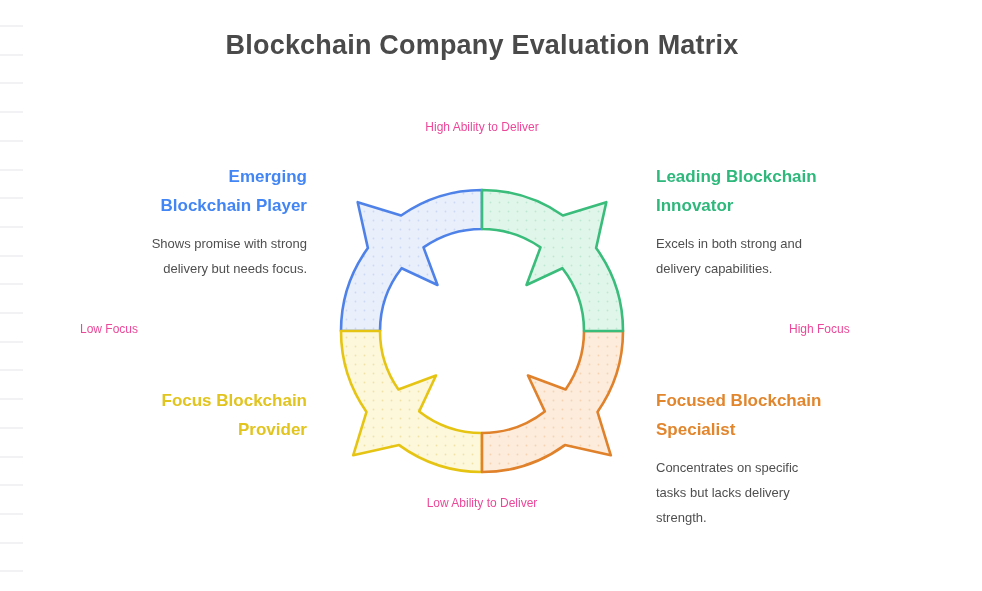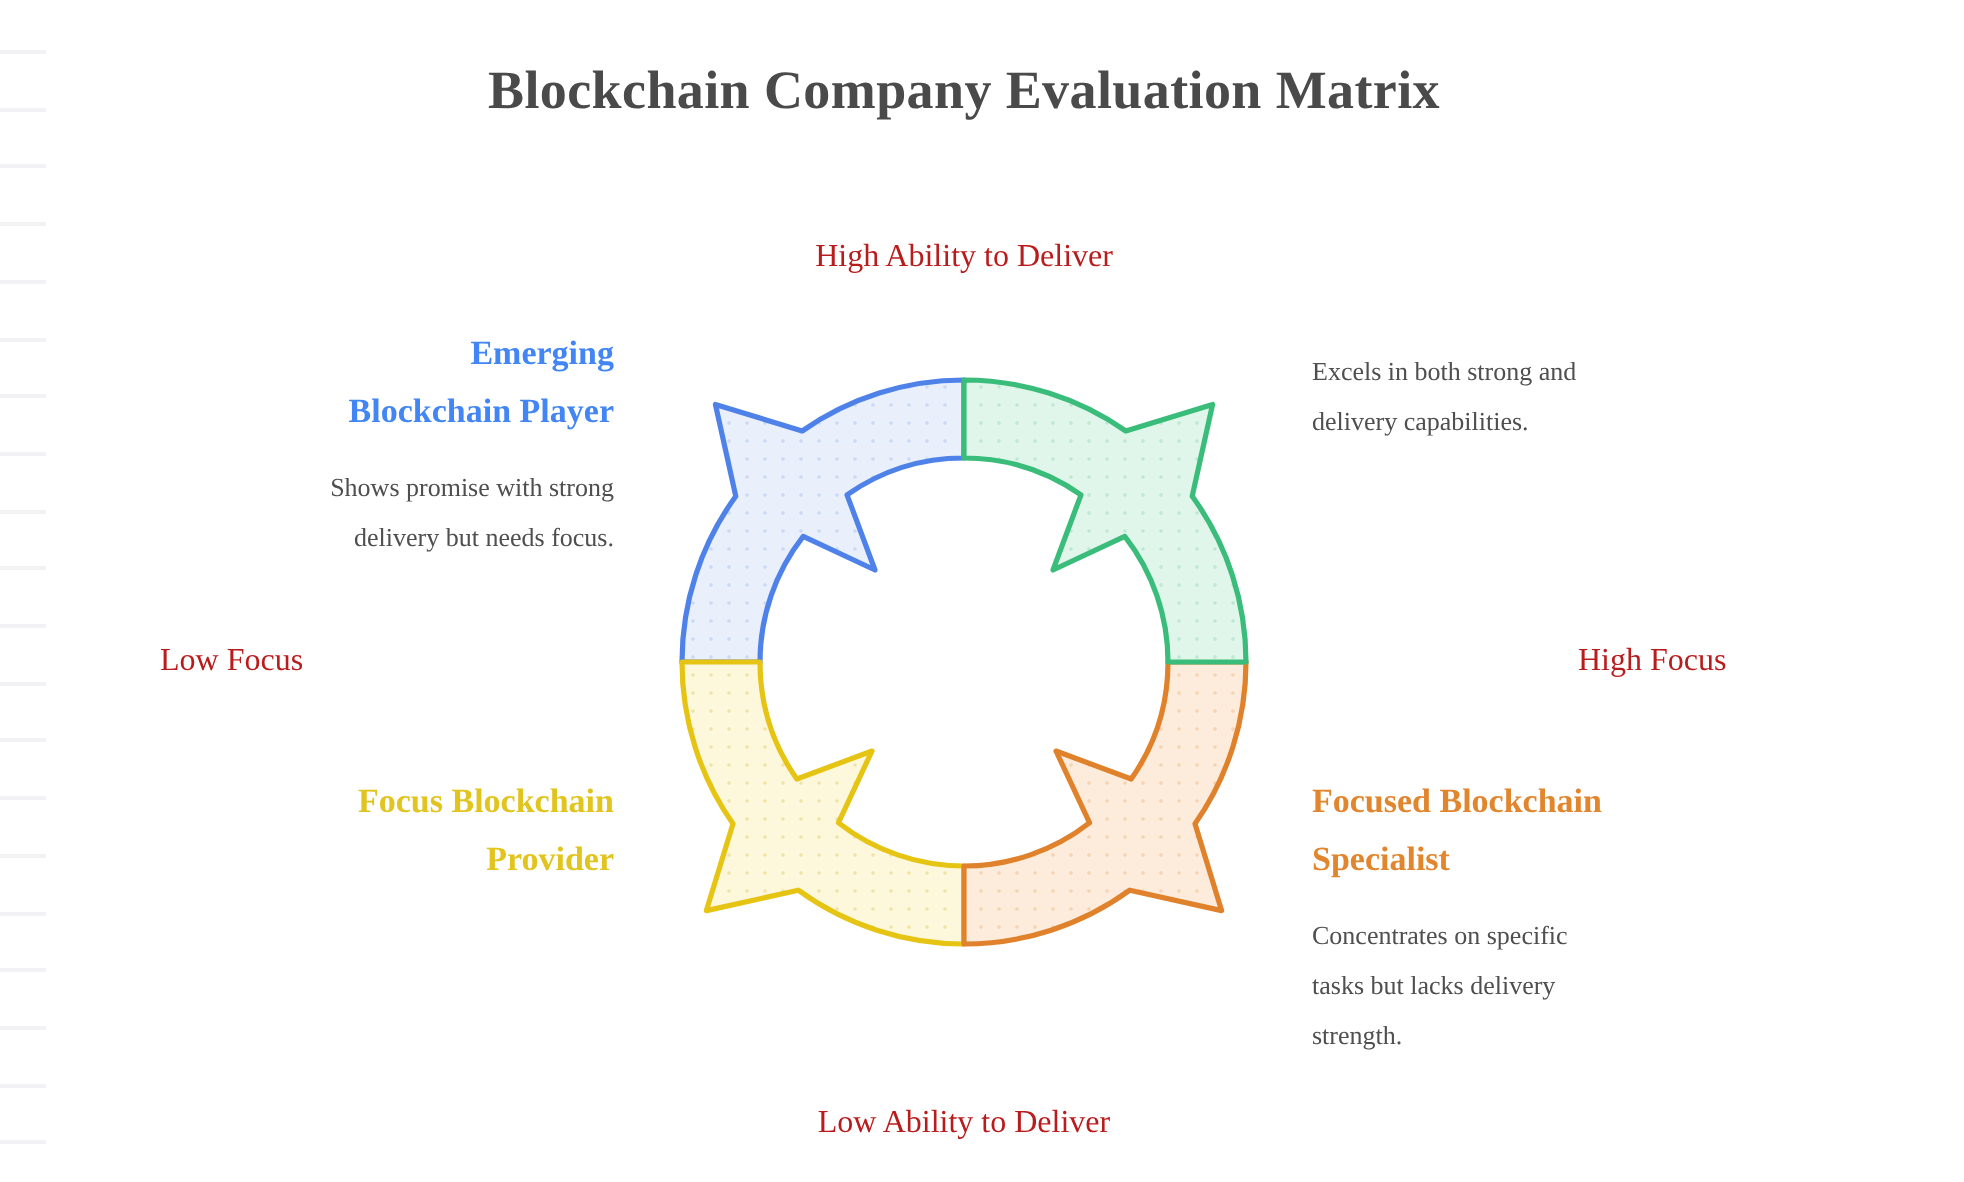--- a/index.html
+++ b/index.html
@@ -1,25 +1,25 @@
 <!DOCTYPE html>
 <html><head>
 <meta charset="utf-8">
 <style>
   html,body{margin:0;padding:0;background:#fff;}
   .canvas{position:relative;width:982px;height:591px;background:#ffffff;overflow:hidden;
-          font-family:Liberation Serif, serif;}
+          font-family:Liberation Sans, sans-serif;}
   .rules{position:absolute;left:0;top:0;width:30px;height:591px;}
   .rule-line{position:absolute;left:0;}
   .title{position:absolute;top:30px;left:0;width:964px;text-align:center;
          font-size:27px;font-weight:bold;color:#4a4a4a;letter-spacing:.2px;}
   svg.ring{position:absolute;left:0;top:0;}
-  .axis{position:absolute;font-size:16px;color:#b91c1c;white-space:nowrap;}
+  .axis{position:absolute;font-size:12px;color:#ec4899;white-space:nowrap;}
   .axis-top{top:120px;left:482px;transform:translateX(-50%);}
-  .axis-bottom{top:553px;left:482px;transform:translateX(-50%);}
+  .axis-bottom{top:496px;left:482px;transform:translateX(-50%);}
   .axis-left{top:322px;left:80px;}
   .axis-right{top:322px;left:789px;}
   .qblock{position:absolute;width:262px;}
   .qblock.tl{right:675px;top:162px;text-align:right;}
   .qblock.tr{left:656px;top:162px;text-align:left;}
   .qblock.bl{right:675px;top:386px;text-align:right;}
   .qblock.br{left:656px;top:386px;text-align:left;}
   .qheading{font-size:17px;font-weight:bold;line-height:29px;white-space:pre-line;}
   .qdesc{margin-top:11px;font-size:13px;line-height:25px;color:#4f4f4f;white-space:pre-line;}
 </style>
@@ -86,20 +86,22 @@
   <div class="axis axis-right">High Focus</div>
 
   <div class="qblock tl">
     <div class="qheading" style="color: rgb(66, 133, 244);">Emerging
 Blockchain Player</div>
     <div class="qdesc">Shows promise with strong
 delivery but needs focus.</div>
   </div>
 
   <div class="qblock tr">
+    <div class="qheading" style="color: rgb(46, 184, 124);">Leading Blockchain
+Innovator</div>
     <div class="qdesc">Excels in both strong and
 delivery capabilities.</div>
   </div>
 
   <div class="qblock bl">
     <div class="qheading" style="color: rgb(226, 196, 31);">Focus Blockchain
 Provider</div>
   </div>
 
   <div class="qblock br">

